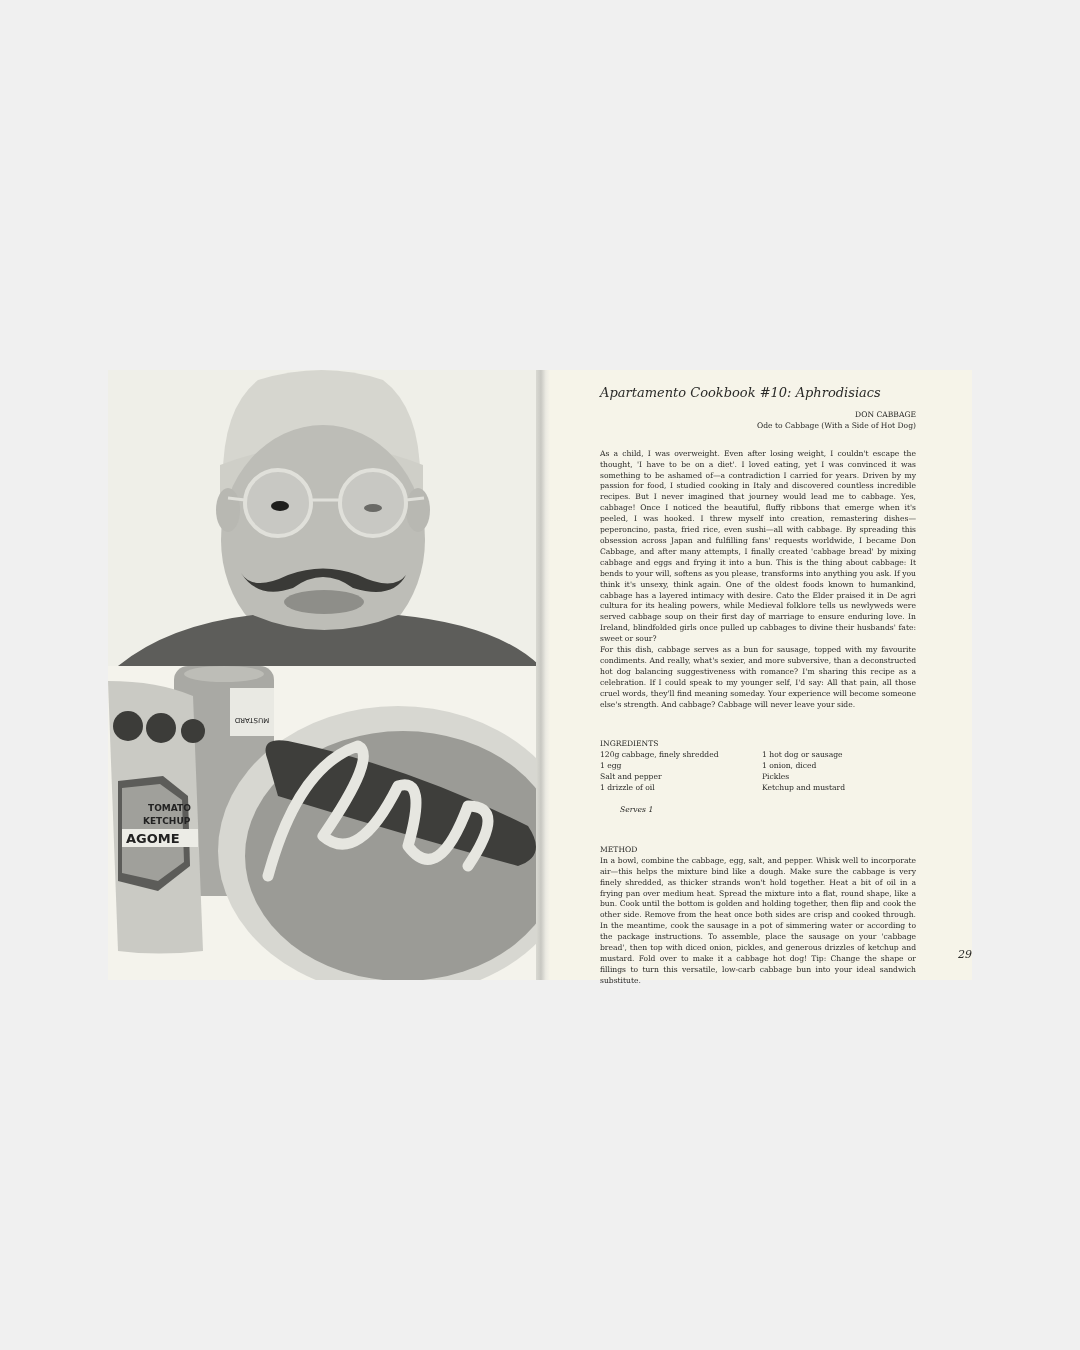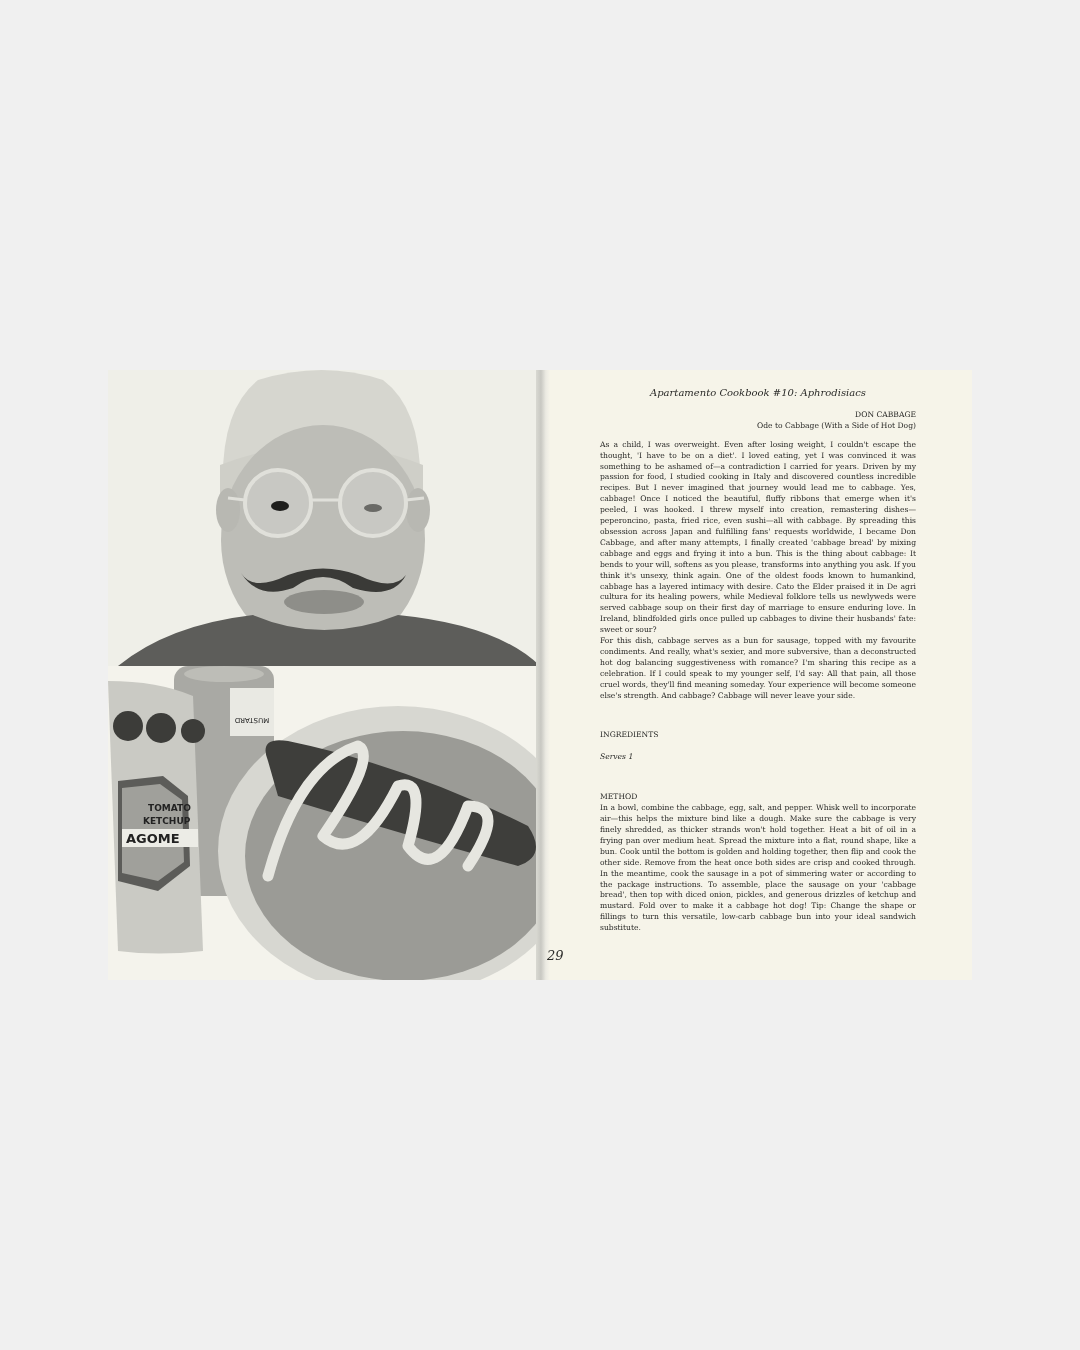--- a/index.html
+++ b/index.html
@@ -4,29 +4,29 @@
 <style>
   html,body{margin:0;padding:0;}
   body{width:1080px;height:1350px;background:#f0f0f0;position:relative;overflow:hidden;font-family:"DejaVu Serif",serif;}
   .spread{position:absolute;left:108px;top:370px;width:864px;height:610px;}
   .page-left{position:absolute;left:0;top:0;width:432px;height:610px;background:#efefe6;overflow:hidden;}
   .page-right{position:absolute;left:432px;top:0;width:432px;height:610px;background:#f6f4e9;}
   .gutter{position:absolute;left:428px;top:0;width:14px;height:610px;background:linear-gradient(to right,#d9d9d2 0%,#c8c8c2 35%,#ebeae2 70%,#f6f4e9 100%);}
   .illus-top{position:absolute;left:0;top:0;width:432px;height:296px;background:#efefe8;}
   .illus-bottom{position:absolute;left:0;top:296px;width:432px;height:314px;background:#f4f3ec;}
   .text-col{position:absolute;left:492px;top:18px;width:316px;color:#2a2a28;font-size:7.6px;line-height:10.9px;}
-  .running-head{text-align:center;font-style:italic;font-size:10px;}
+  .running-head{font-style:italic;font-size:13px;}
   .title{text-align:right;margin-top:11px;}
   .subtitle{text-align:right;}
   .para{text-align:justify;margin:0;}
-  .p1{margin-top:8px;}
+  .p1{margin-top:17px;}
   .section-head{margin-top:29px;}
   .ing-grid{display:grid;grid-template-columns:162px 154px;}
-  .serves{font-style:italic;margin-top:11px;}
-  .page-num{position:absolute;left:7px;width:432px;top:578px;text-align:left;font-style:italic;font-size:13px;color:#2a2a28;}
+  .serves{font-style:italic;margin-top:11px;margin-left:20px;}
+  .page-num{position:absolute;left:0;width:432px;top:578px;text-align:right;font-style:italic;font-size:11px;color:#2a2a28;}
 </style>
 </head>
 <body>
 
 <div class="spread">
   <div class="page-left">
     <div class="illus-top">
       <svg width="432" height="296" viewBox="0 0 432 296">
 
         <path d="M115 120 Q112 40 150 10 Q215 -10 275 10 Q315 40 312 120 Z" fill="#d6d6cf"></path>
@@ -84,20 +84,30 @@
   <div class="gutter"></div>
 
   <div class="text-col">
     <div class="running-head">Apartamento Cookbook #10: Aphrodisiacs</div>
     <div class="title">DON CABBAGE</div>
     <div class="subtitle">Ode to Cabbage (With a Side of Hot Dog)</div>
     <p class="para p1">As a child, I was overweight. Even after losing weight, I couldn't escape the thought, 'I have to be on a diet'. I loved eating, yet I was convinced it was something to be ashamed of—a contradiction I carried for years. Driven by my passion for food, I studied cooking in Italy and discovered countless incredible recipes. But I never imagined that journey would lead me to cabbage. Yes, cabbage! Once I noticed the beautiful, fluffy ribbons that emerge when it's peeled, I was hooked. I threw myself into creation, remastering dishes—peperoncino, pasta, fried rice, even sushi—all with cabbage. By spreading this obsession across Japan and fulfilling fans' requests worldwide, I became Don Cabbage, and after many attempts, I finally created 'cabbage bread' by mixing cabbage and eggs and frying it into a bun. This is the thing about cabbage: It bends to your will, softens as you please, transforms into anything you ask. If you think it's unsexy, think again. One of the oldest foods known to humankind, cabbage has a layered intimacy with desire. Cato the Elder praised it in De agri cultura for its healing powers, while Medieval folklore tells us newlyweds were served cabbage soup on their first day of marriage to ensure enduring love. In Ireland, blindfolded girls once pulled up cabbages to divine their husbands' fate: sweet or sour?</p>
     <p class="para">For this dish, cabbage serves as a bun for sausage, topped with my favourite condiments. And really, what's sexier, and more subversive, than a deconstructed hot dog balancing suggestiveness with romance? I'm sharing this recipe as a celebration. If I could speak to my younger self, I'd say: All that pain, all those cruel words, they'll find meaning someday. Your experience will become someone else's strength. And cabbage? Cabbage will never leave your side.</p>
 
     <div class="section-head">INGREDIENTS</div>
+    <div class="ing-grid">
+      <div>120g cabbage, finely shredded</div>
+      <div>1 hot dog or sausage</div>
+      <div>1 egg</div>
+      <div>1 onion, diced</div>
+      <div>Salt and pepper</div>
+      <div>Pickles</div>
+      <div>1 drizzle of oil</div>
+      <div>Ketchup and mustard</div>
+    </div>
 
     <div class="serves">Serves 1</div>
 
     <div class="section-head">METHOD</div>
     <p class="para">In a bowl, combine the cabbage, egg, salt, and pepper. Whisk well to incorporate air—this helps the mixture bind like a dough. Make sure the cabbage is very finely shredded, as thicker strands won't hold together. Heat a bit of oil in a frying pan over medium heat. Spread the mixture into a flat, round shape, like a bun. Cook until the bottom is golden and holding together, then flip and cook the other side. Remove from the heat once both sides are crisp and cooked through. In the meantime, cook the sausage in a pot of simmering water or according to the package instructions. To assemble, place the sausage on your 'cabbage bread', then top with diced onion, pickles, and generous drizzles of ketchup and mustard. Fold over to make it a cabbage hot dog! Tip: Change the shape or fillings to turn this versatile, low-carb cabbage bun into your ideal sandwich substitute.</p>
   </div>
 
   <div style="position:absolute;left:432px;top:0;width:432px;height:610px;pointer-events:none;">
     <div class="page-num">29</div>
   </div>

